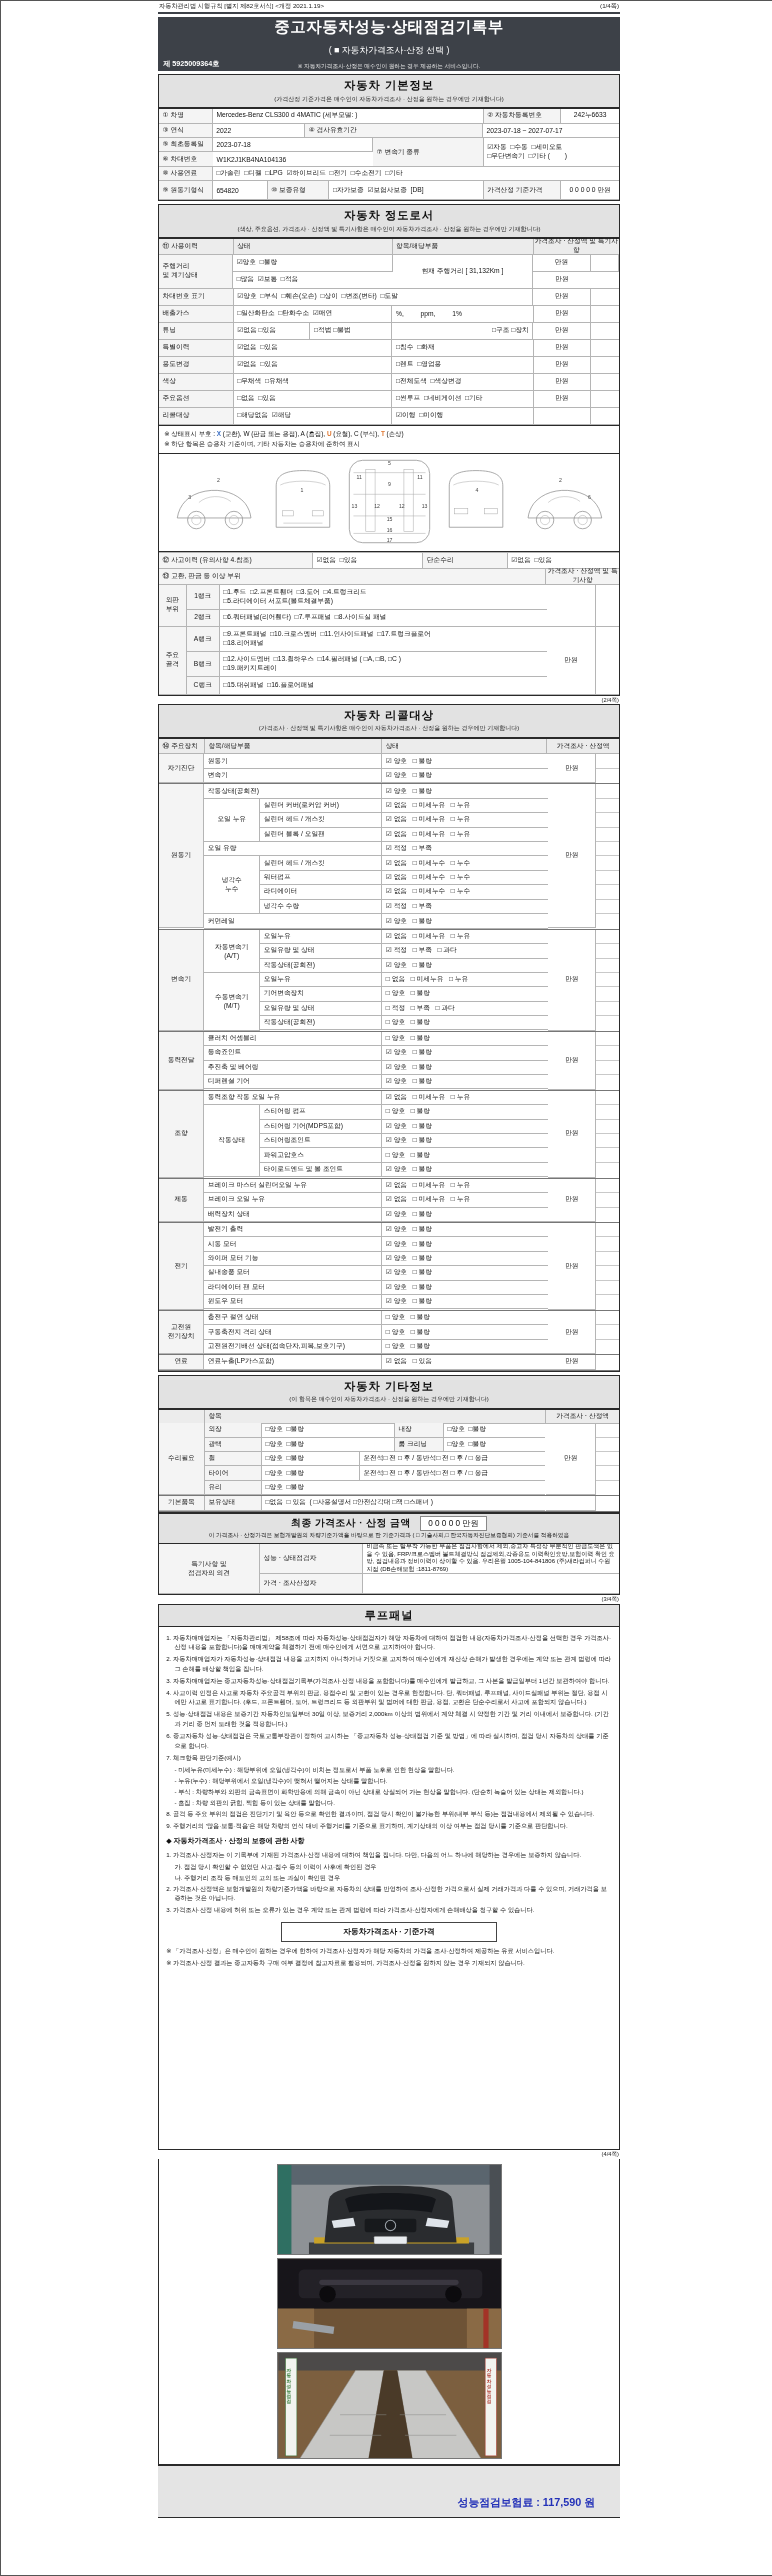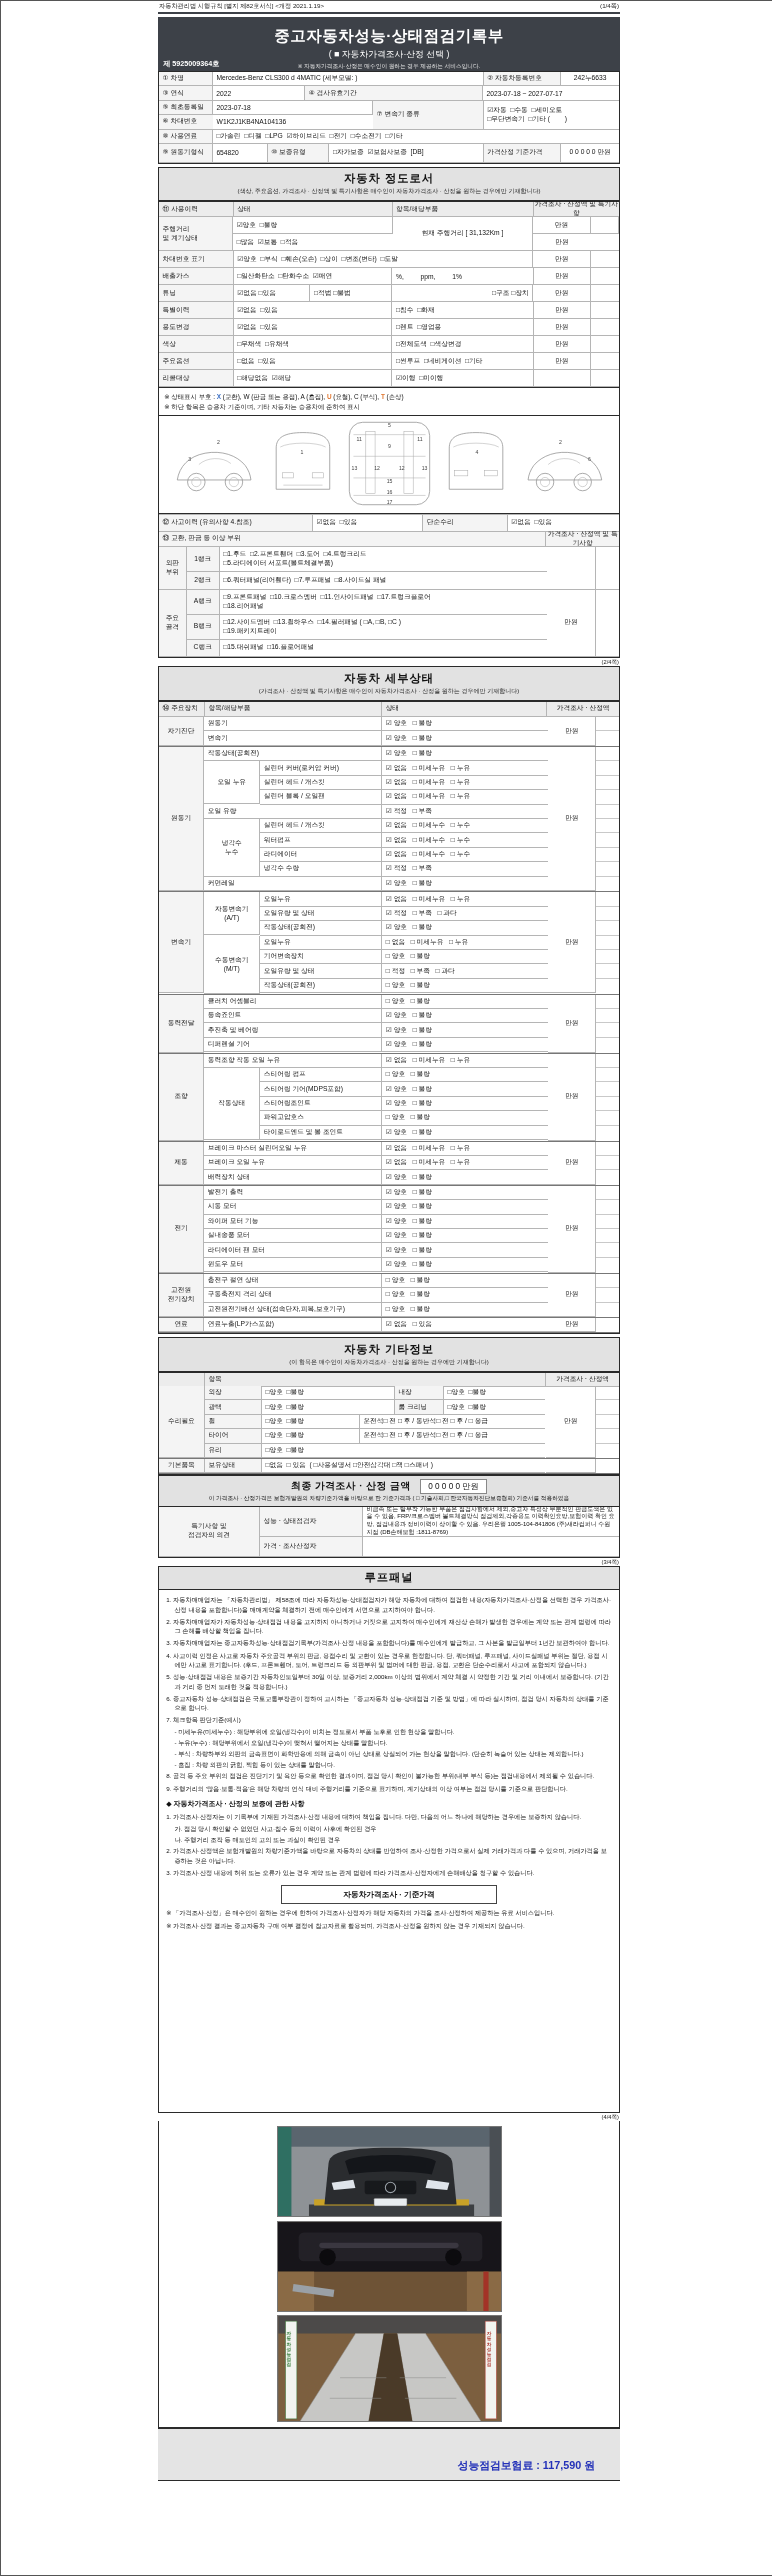--- a/index.html
+++ b/index.html
@@ -2,21 +2,21 @@
 <html style="font-size:8.2px"><head>
 <meta charset="utf-8">
 <style>
   html,body{margin:0;padding:0;background:#fff;}
   body{font-family:"Liberation Sans","DejaVu Sans",sans-serif;color:#111;}
   .page{position:relative;width:773px;height:2576px;background:#fff;border:0.5px solid #555;box-sizing:border-box;overflow:hidden;}
   .doc{position:absolute;left:157px;top:0;width:462px;}
   *{box-sizing:border-box;}
   .topline{display:flex;justify-content:space-between;font-size:6.2px;height:10.3px;align-items:flex-end;padding:1px 1px 0 1px;color:#222;}
   .rule{height:2.1px;background:#3d4148;margin-top:1px;}
-  .darkhd{position:relative;background:#3d4148;color:#fff;height:54px;margin-top:2.6px;display:flex;flex-direction:column;align-items:center;justify-content:flex-end;}
+  .darkhd{position:relative;background:#3d4148;color:#fff;height:54px;margin-top:2.6px;display:flex;flex-direction:column;align-items:center;justify-content:space-between;}
   .darkhd .t1{font-size:15.5px;font-weight:bold;letter-spacing:0.5px;}
   .darkhd .t2{font-size:8.8px;margin-top:2.1px;}
   .darkhd .t3{font-size:5.7px;margin-top:1.5px;color:#e8e8e8;}
   .docno{position:absolute;left:5.2px;bottom:1.5px;font-size:7.2px;font-weight:bold;}
   .sechd{background:#e2e2e2;border:1px solid #2a2a2a;text-align:center;padding:3.1px 0 3.6px 0;margin-top:3.1px;}
   .sechd .st{font-size:11.3px;font-weight:bold;letter-spacing:1px;}
   .sechd .sn{font-size:6px;margin-top:1.5px;color:#222;}
   .darksec{background:#3d4148;color:#fff;text-align:center;font-size:10.3px;font-weight:bold;padding:7.2px 0;margin-top:3.1px;letter-spacing:1px;}
   .tbl{border:1px solid #2a2a2a;border-top:none;background:#fff;}
   .frow{display:flex;}
@@ -58,20 +58,24 @@
   </div>
   <div class="rule"></div>
 
   <div class="darkhd">
     <div class="t1">중고자동차성능·상태점검기록부</div>
     <div class="t2">( ■ 자동차가격조사·산정 선택 )</div>
     <div class="t3">※ 자동차가격조사·산정은 매수인이 원하는 경우 제공하는 서비스입니다.</div>
     <div class="docno">제 5925009364호</div>
   </div>
 
+  <div class="sechd">
+    <div class="st">자동차 기본정보</div>
+    <div class="sn">(가격산정 기준가격은 매수인이 자동차가격조사 · 산정을 원하는 경우에만 기재합니다)</div>
+  </div>
   <div class="tbl" style="border-top:1px solid #2a2a2a;">
     <div class="frow" style="height:14.4px;">
       <div class="c lab" style="width:54px;">① 차명</div>
       <div class="c" style="width:272px;">Mercedes-Benz CLS300 d 4MATIC (세부모델: )</div>
       <div class="c lab" style="width:78px;">② 자동차등록번호</div>
       <div class="c ctr" style="width:58px;">242누6633</div>
     </div>
     <div class="frow" style="height:14.4px;">
       <div class="c lab" style="width:54px;">③ 연식</div>
       <div class="c" style="width:93px;">2022</div>
@@ -295,21 +299,21 @@
           <div class="c pw" style="width:327px;height:17.5px;">□15.대쉬패널  □16.플로어패널</div>
         </div>
       </div>
       <div class="c ctr" style="width:50px;">만원</div>
       <div class="c" style="width:23px;"></div>
     </div>
   </div>
   <div class="marker">(2/4쪽)</div>
 
   <div class="sechd" style="margin-top:0;">
-    <div class="st">자동차 세부상태</div>
+    <div class="st">자동차 리콜대상</div>
     <div class="sn">(가격조사 · 산정액 및 특기사항은 매수인이 자동차가격조사 · 산정을 원하는 경우에만 기재합니다)</div>
   </div>
   <div class="tbl" style="border-top:1px solid #2a2a2a;">
     <div class="frow hdrow" style="height:15.5px;">
       <div class="c" style="width:46px;">⑭ 주요장치</div>
       <div class="c" style="width:178px;">항목/해당부품</div>
       <div class="c" style="width:166px;">상태</div>
       <div class="c ctr" style="width:72px;">가격조사 · 산정액</div>
     </div>
     <div id="detail-body">

